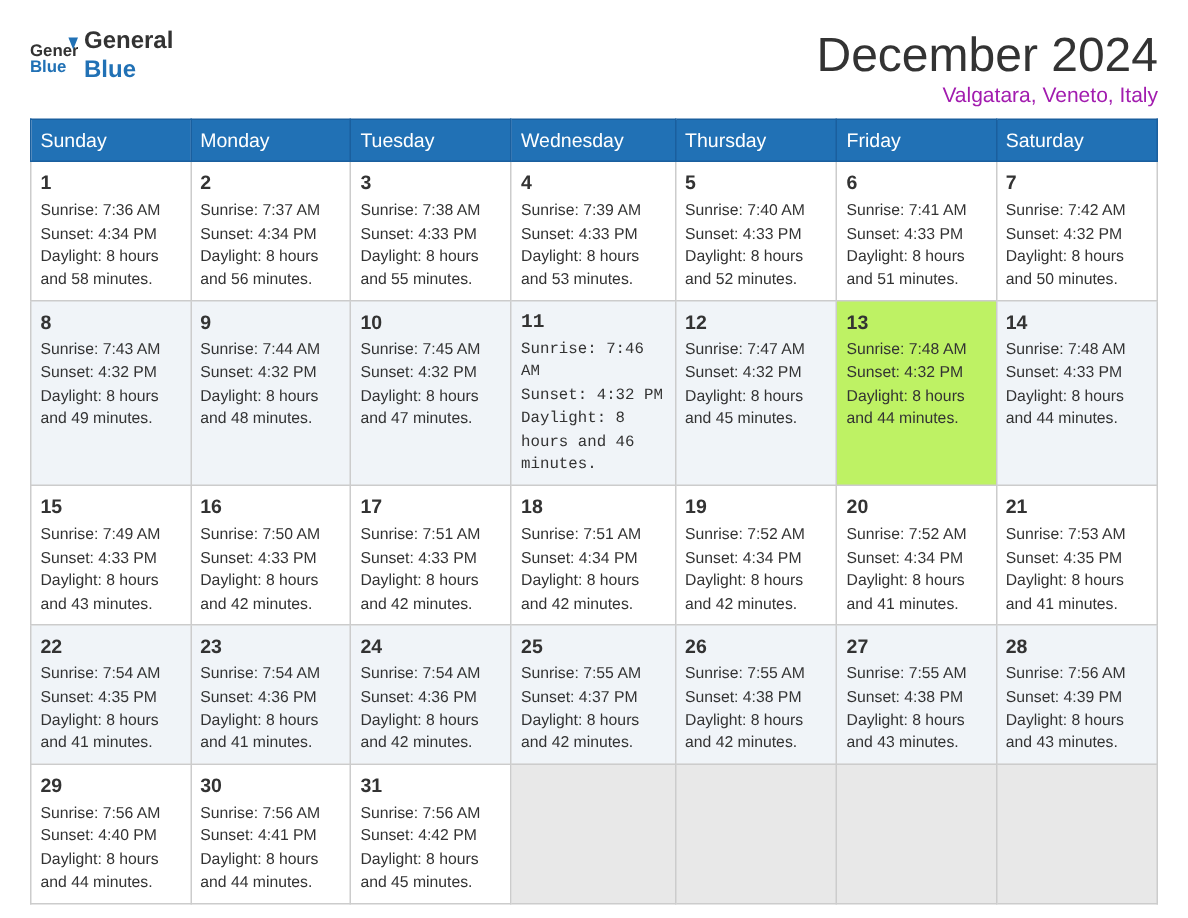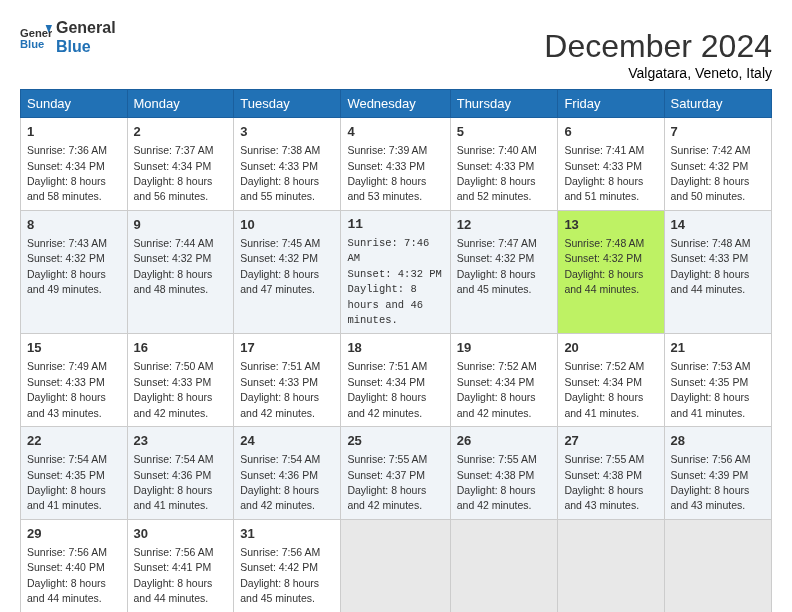--- a/index.html
+++ b/index.html
@@ -31,25 +31,24 @@
       height: 32px;
       margin-right: 4px;
     }
     .title-block {
       text-align: right;
     }
     .month-title {
       font-size: 32px;
       font-weight: normal;
       color: #333;
-      margin-top: 10px;
     }
     .subtitle {
       font-size: 14px;
-      color: #000000;
+      color: #a21caf;
     }
     .calendar {
       width: calc(100% - 40px);
       margin: 0 20px;
       border-collapse: collapse;
       font-size: 11px;
       border-radius: 29px;
     }
     .calendar th {
       background: #2171b5;

